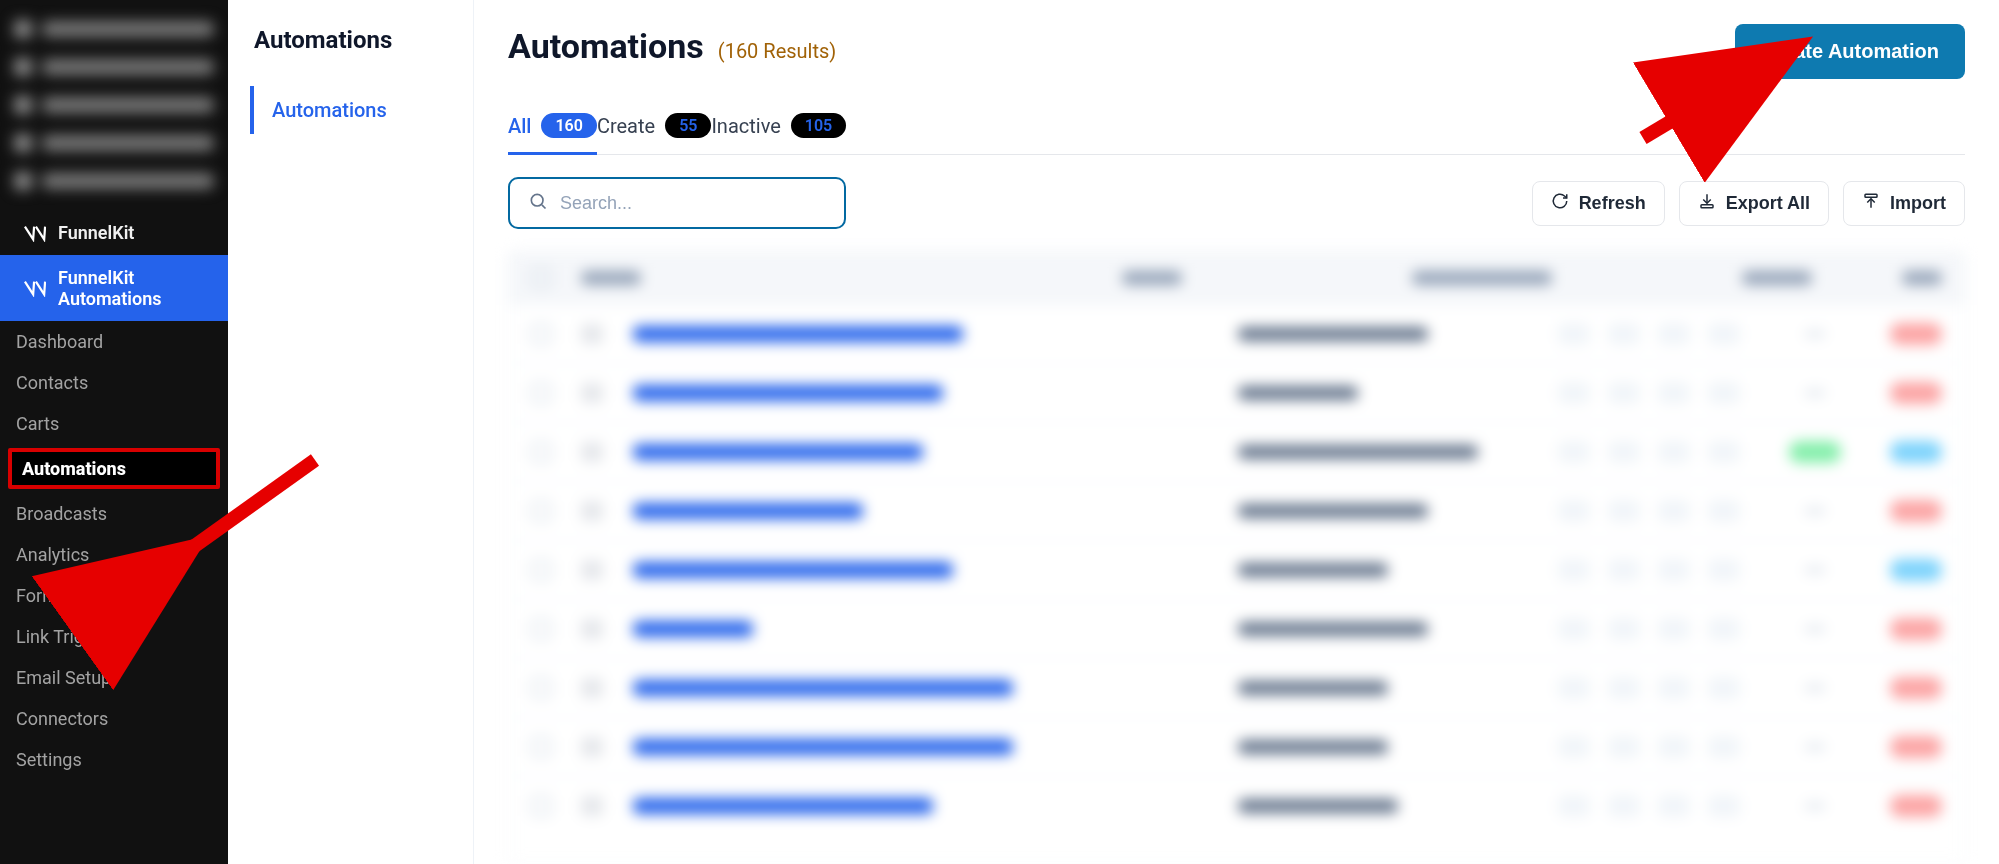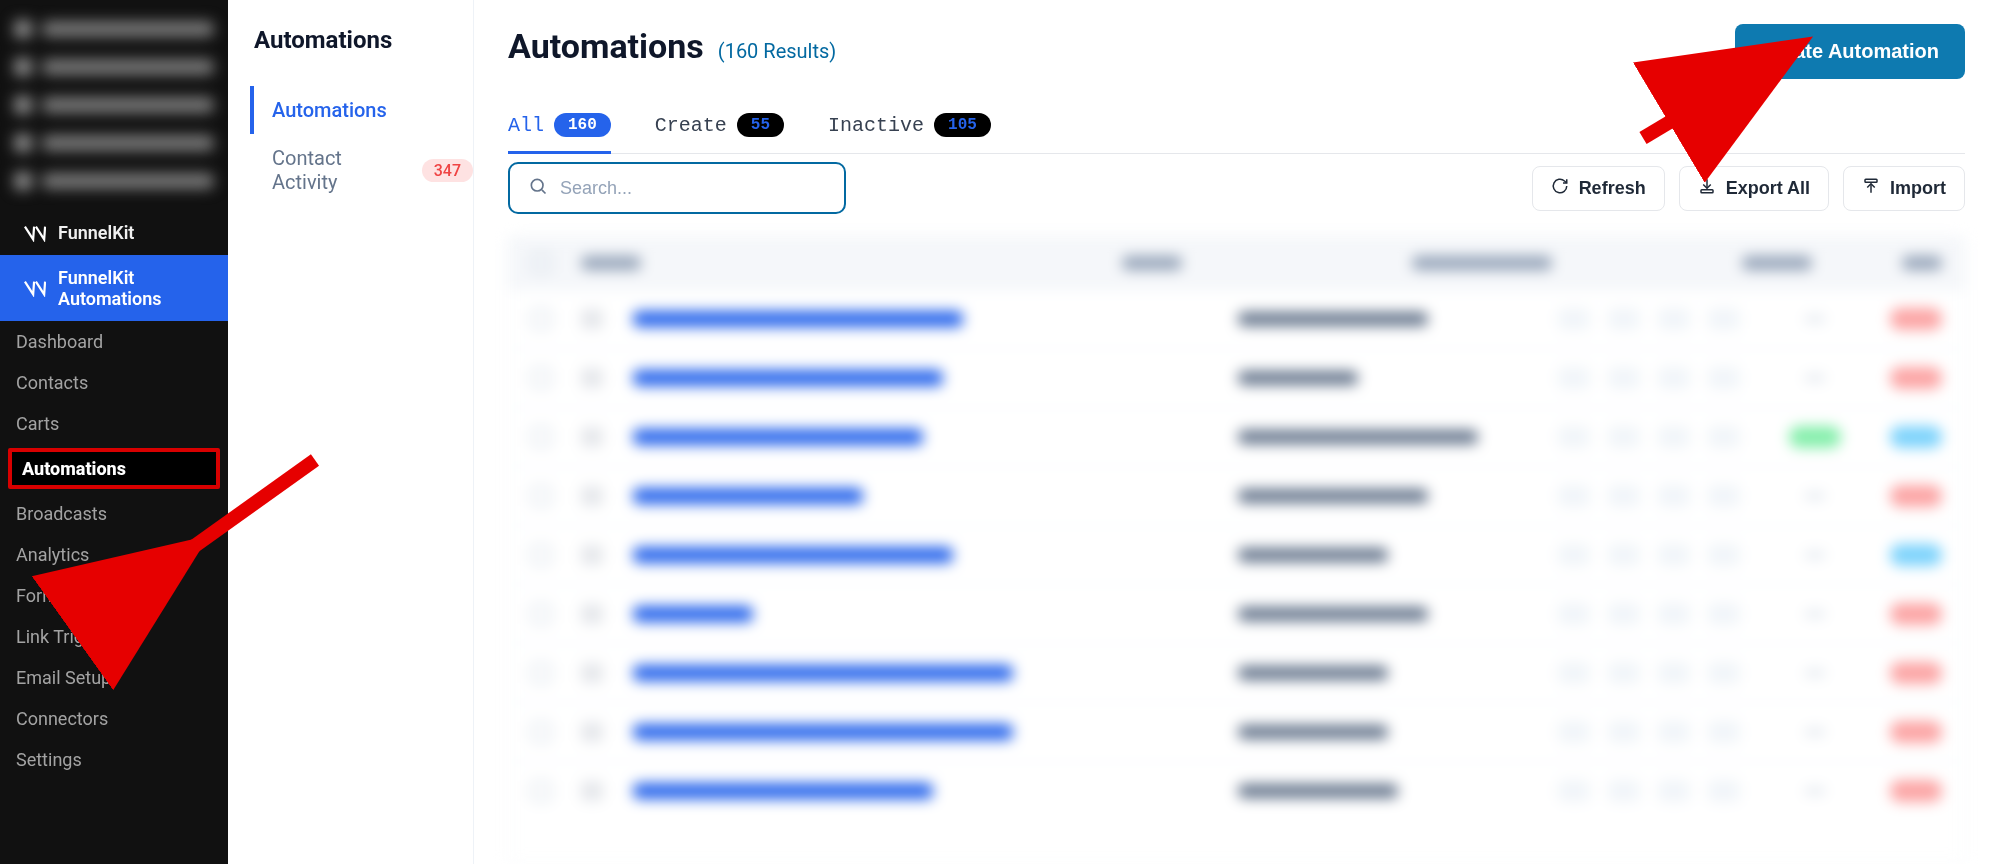--- a/index.html
+++ b/index.html
@@ -120,41 +120,39 @@
   justify-content: space-between;
   margin-bottom: 22px;
 }
 .page-title {
   font-size: 34px;
   font-weight: 700;
   color: #0f172a;
 }
 .page-count {
   font-size: 20px;
-  color: #0369a1;
+  color: #a16207;
   margin-left: 10px;
   font-weight: 400;
 }
 .create-btn {
   background: #0e7ab0;
   color: #fff;
   border: none;
   border-radius: 8px;
   padding: 16px 26px;
   font-size: 20px;
   font-weight: 600;
   cursor: pointer;
 }
 
 .tabs {
   display: flex;
-  gap: 44px;
   border-bottom: 1px solid #e5e7eb;
-  margin-bottom: 8px;
-  font-family: Liberation Mono, monospace;
+  margin-bottom: 22px;
 }
 .tab {
   display: flex;
   align-items: center;
   gap: 10px;
   padding: 12px 0 14px;
   cursor: pointer;
   font-size: 20px;
   color: #374151;
   border-bottom: 3px solid transparent;
@@ -323,24 +321,20 @@
   <div class="wp-sub">Link Triggers</div>
   <div class="wp-sub">Email Setup</div>
   <div class="wp-sub">Connectors</div>
   <div class="wp-sub">Settings</div>
 </div>
 
 <div class="inner-panel">
   <div class="inner-title">Automations</div>
   <div class="inner-tab active">
     <span>Automations</span>
-  </div>
-  <div class="inner-tab">
-    <span>Contact Activity</span>
-    <span class="badge">347</span>
   </div>
 </div>
 
 <div class="main">
   <div class="header-row">
     <div>
       <span class="page-title">Automations</span>
       <span class="page-count">(160 Results)</span>
     </div>
     <button class="create-btn">Create Automation</button>

